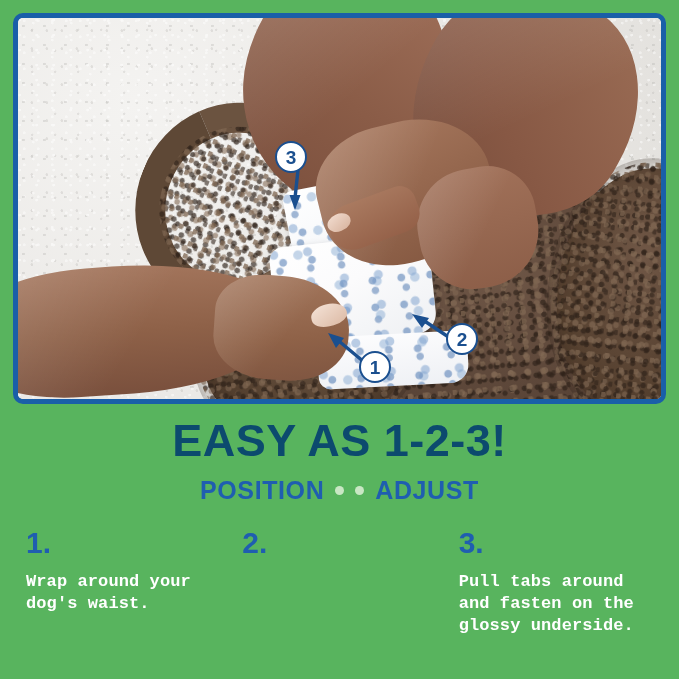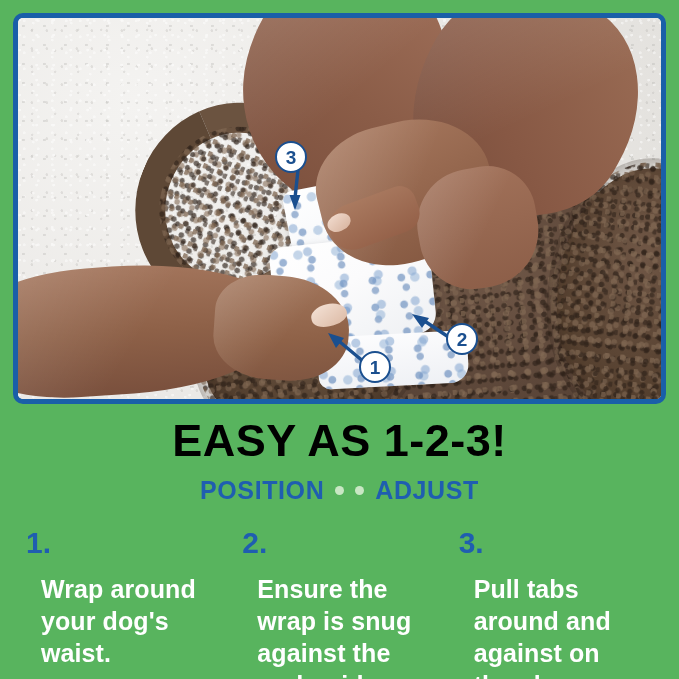--- a/index.html
+++ b/index.html
@@ -183,21 +183,21 @@
   .badge-1{left:341px;top:333px;}
   .badge-2{left:428px;top:305px;}
   .arrow{position:absolute;pointer-events:none;}
   .arrow-3{left:264px;top:152px;}
   .arrow-1{left:306px;top:310px;}
   .arrow-2{left:390px;top:292px;}
 
   
   .headline{
     position:absolute;left:0;top:418px;width:679px;text-align:center;
-    color:#000000;font-weight:700;font-size:45px;letter-spacing:.5px;
+    color:#0c4a6e;font-weight:700;font-size:45px;letter-spacing:.5px;
     line-height:1;white-space:nowrap;
   }
   .subhead{
     position:absolute;left:0;top:478px;width:679px;text-align:center;
     color:#1f5eb0;font-weight:700;font-size:25px;letter-spacing:.6px;
     line-height:1;white-space:nowrap;
     display:flex;align-items:center;justify-content:center;gap:11px;
   }
   .sep-dot{
     width:9px;height:9px;border-radius:50%;background:#c9e7c4;
@@ -208,22 +208,22 @@
   .steps{
     position:absolute;left:0;top:528px;width:679px;height:145px;
     display:flex;padding:0 26px;box-sizing:border-box;gap:22px;
   }
   .step{flex:1 1 0;min-width:0;}
   .step-num{
     color:#1f5eb0;font-weight:700;font-size:30px;line-height:1;
     margin:0 0 13px 0;
   }
   .step-text{
-    color:#ffffff;font-weight:700;font-size:25px;line-height:1.28;
-    margin:15px;letter-spacing:.1px;
+    color:#ffffff;font-weight:700;font-size:17px;line-height:1.28;
+    margin:0;letter-spacing:.1px;font-family:Liberation Mono, monospace;
   }
 </style>
 </head>
 <body>
 
 <div class="poster">
 
   <div class="photo-frame">
     <div class="photo-inner">
 
@@ -309,21 +309,20 @@
     <span>ADJUST</span>
   </div>
 
   <div class="steps">
     <div class="step">
       <div class="step-num">1.</div>
       <p class="step-text">Wrap around your dog's waist.</p>
     </div>
     <div class="step">
       <div class="step-num">2.</div>
-      <p class="step-text">Ensure the wrap is snug against the underside.</p>
     </div>
     <div class="step">
       <div class="step-num">3.</div>
-      <p class="step-text">Pull tabs around and against on the glossy waistband.</p>
+      <p class="step-text">Pull tabs around and fasten on the glossy underside.</p>
     </div>
   </div>
 
 </div>
 
 </body></html>

